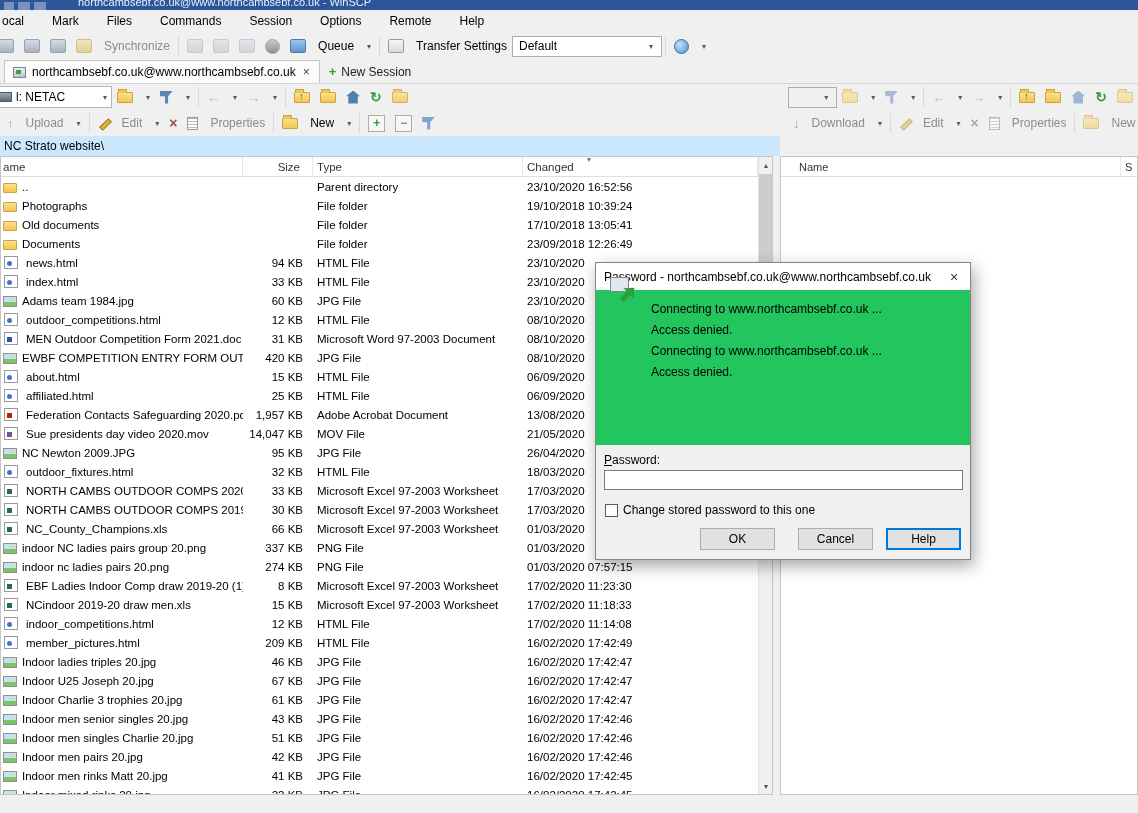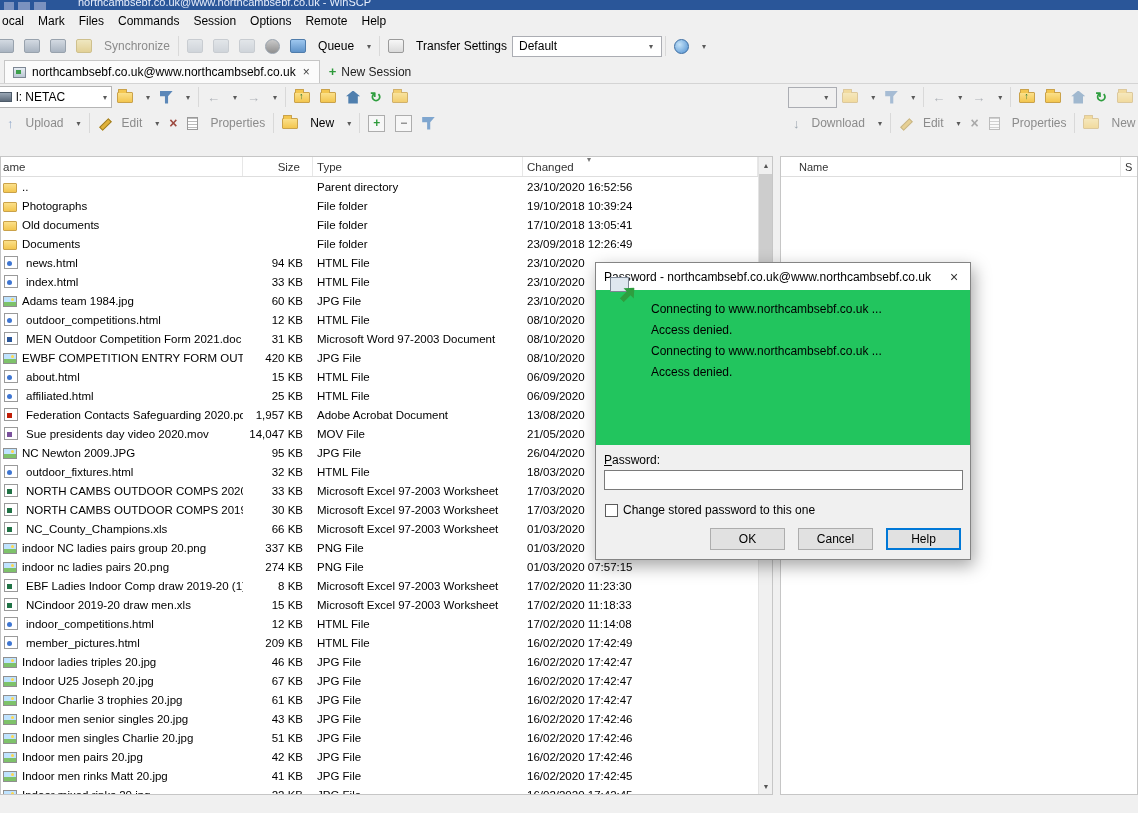--- a/index.html
+++ b/index.html
@@ -8,21 +8,21 @@
      font-family:"Liberation Sans",sans-serif;font-size:12px;color:#000;cursor:default}
 
 
 .titlebar{position:absolute;top:0;left:0;width:100%;height:10px;background:#2a5699;overflow:hidden}
 .titlebar .ttext{position:absolute;top:-4px;left:78px;color:#e9effc;font-size:11px;white-space:nowrap}
 .titlebar .tico{position:absolute;top:2px;left:4px;width:62px;height:8px;
   background:linear-gradient(90deg,#7b92bf 0 10px,transparent 10px 14px,#7b92bf 14px 26px,transparent 26px 30px,#7b92bf 30px 42px,transparent 42px)}
 
 
 .menubar{position:absolute;top:10px;left:0;width:100%;height:22px;display:flex;align-items:center;background:#f0f0f0}
-.menu-item{padding:3px 7px}
+.menu-item{padding:3px 14px}
 .menu-item:first-child{padding-left:2px}
 .tb-btn{height:24px;display:flex;align-items:center;gap:12px;padding:0 5px;white-space:nowrap}
 .tb-sep{width:1px;height:20px;background:#d9d9d9;margin:0 3px;flex:0 0 1px}
 .dd{font-size:8px;color:#5a5a5a;margin-left:1px}
 .dimtext{color:#8b8b8b}
 .ticon{width:16px;height:14px;border-radius:2px;flex:0 0 16px;
   background:linear-gradient(#d3dae2,#a9b4c1);border:1px solid #98a2ad}
 .ticon.dis{opacity:.45}
 .t-sync{background:linear-gradient(#efe09a,#d8b84e);border-color:#b49a3e;opacity:.55}
 .t-queue{background:linear-gradient(#9ec7ef,#5f93c9);border-color:#4f7cab}
@@ -156,21 +156,21 @@
 .conn-icon .arr{position:absolute;right:0;bottom:0;width:18px;height:18px;background:#2f9e3f;transform:rotate(-45deg);
   clip-path:polygon(0 35%,55% 35%,55% 10%,100% 50%,55% 90%,55% 65%,0 65%)}
 .dlabel{position:absolute;left:8px;top:190px}
 .dlabel::first-letter{text-decoration:underline}
 .pwd{position:absolute;left:8px;top:207px;width:359px;height:20px;border:1px solid #7a7a7a;background:#fff;
   font-family:"Liberation Sans",sans-serif;font-size:12px;padding:0 3px;outline:none}
 .cbxrow{position:absolute;left:9px;top:240px;display:flex;align-items:center;gap:5px}
 .cbx{width:13px;height:13px;background:#fff;border:1px solid #5a5a5a;flex:0 0 13px}
 .dbtn{position:absolute;top:265px;width:75px;height:22px;background:#e1e1e1;border:1px solid #adadad;
   font-family:"Liberation Sans",sans-serif;font-size:12px;color:#000;display:flex;align-items:center;justify-content:center}
-.dbtn.ok{right:185px}
+.dbtn.ok{right:195px}
 .dbtn.cancel{right:97px}
 .dbtn.help{right:9px;border:1px solid #0078d7;box-shadow:inset 0 0 0 1px #0078d7}
 </style>
 </head>
 <body>
 
 <div class="win">
 
   <div class="titlebar">
     <div class="tico"></div>
@@ -388,20 +388,21 @@
       </div>
       <div class="tb-sep"></div>
       <div class="tb-btn">
         <span class="fold16 dim"></span>
         <span class="dimtext">New</span>
       </div>
     </div>
   </div>
 
   <div class="pathrow">
+    <div class="path-left">NC Strato website\</div>
     <div class="path-right"></div>
   </div>
 
   <div class="panels">
     <div class="lpanel">
       <div class="lhead">
         <div class="hcell h-name">ame</div>
         <div class="hcell h-size">Size</div>
         <div class="hcell h-type">Type</div>
         <div class="hcell h-changed">

